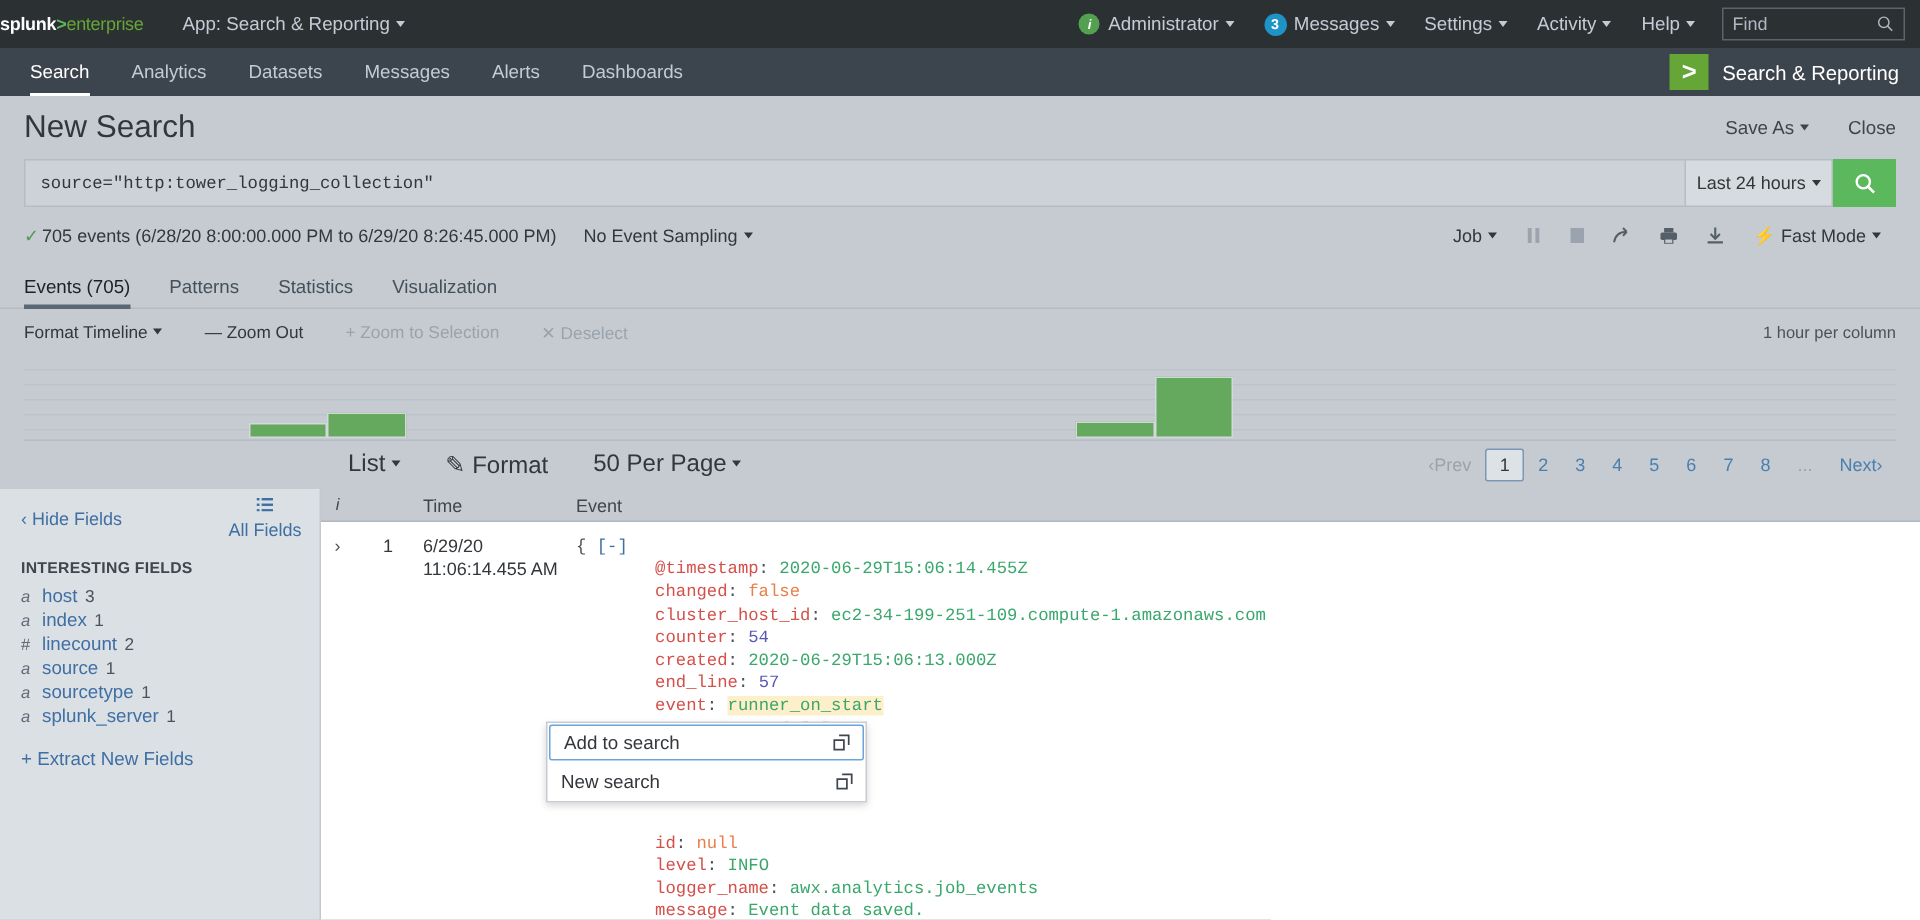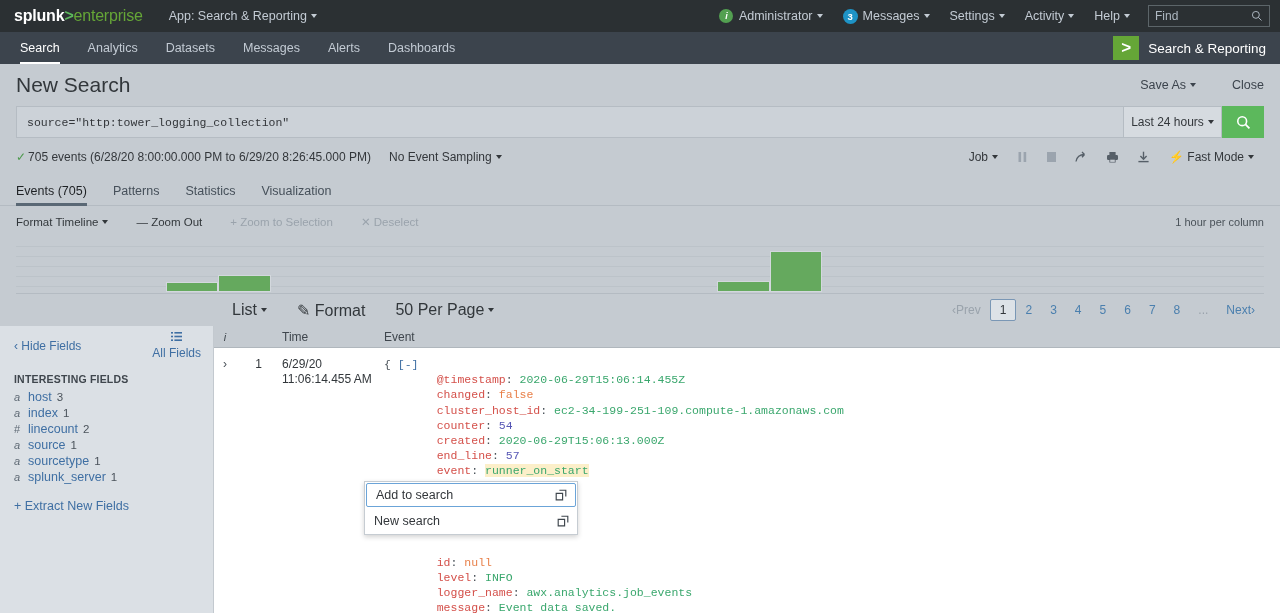--- a/index.html
+++ b/index.html
@@ -10,21 +10,21 @@
     overflow: hidden;
     -webkit-font-smoothing: antialiased;
   }
 
   
   .topbar {
     height: 32px; background: #2b3033;
     display: flex; align-items: center;
     position: relative;
   }
-  .logo { margin-left: 14px; font-size: 16px; font-weight: bold; color: #fff; letter-spacing: -0.2px; }
+  .logo { font-size: 12px; font-weight: bold; color: #fff; letter-spacing: -0.2px; }
   .logo .gt { color: #5cb85c; font-weight: bold; }
   .logo .ent { color: #65a637; font-weight: normal; }
   .app-menu {
     margin-left: 26px; font-size: 12.5px; color: #c3cbd4;
   }
   .caret { display: inline-block; width: 0; height: 0;
     border-left: 3.5px solid transparent; border-right: 3.5px solid transparent;
     border-top: 4px solid currentColor; vertical-align: middle; margin-left: 4px;
     margin-bottom: 1px; }
   .top-right { margin-left: auto; display: flex; align-items: center; height: 100%; padding-right: 10px; }
@@ -70,21 +70,21 @@
     display: flex; align-items: center; justify-content: center;
     font-size: 17px; font-weight: bold; margin-right: 9px;
   }
   .app-brand .nm { font-size: 13.5px; color: #fff; }
 
   
   .page-head {
     height: 42px; padding: 0 16px; display: flex; align-items: center;
   }
   .page-title { font-size: 21px; color: #32373b; font-weight: normal; }
-  .head-right { margin-left: auto; display: flex; align-items: flex-end; gap: 36px; }
+  .head-right { margin-left: auto; display: flex; align-items: flex-end; gap: 26px; }
   .head-right a { font-size: 12.5px; color: #3c444d; text-decoration: none; }
 
   
   .searchrow { padding: 0 16px; display: flex; align-items: stretch; height: 32px; }
   .search-input-wrap {
     flex: 1; background: #ccd2d8; border: 1px solid #b5bcc3;
     display: flex; align-items: center; padding: 0 10px;
   }
   .search-input-wrap .q {
     font-family: "Liberation Mono", monospace; font-size: 11.5px; color: #33363a;

